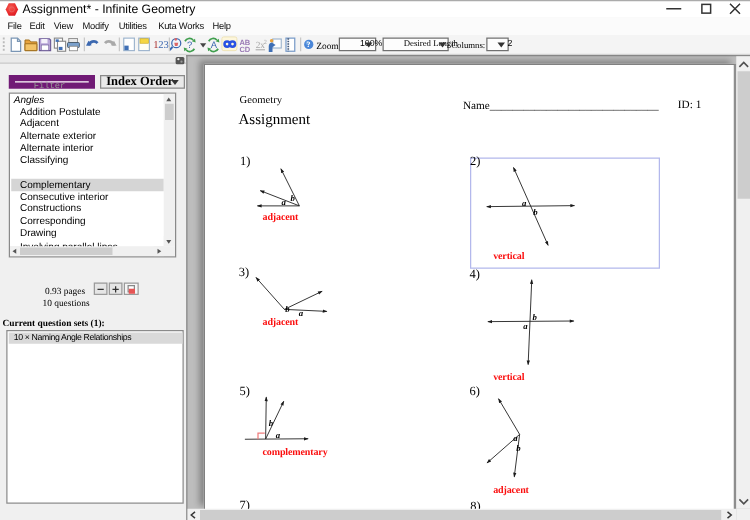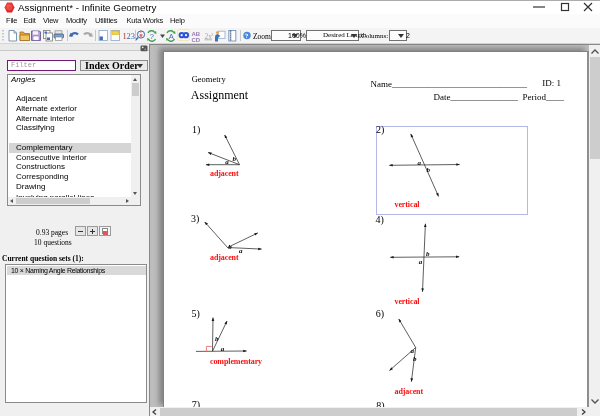--- a/index.html
+++ b/index.html
@@ -14,21 +14,21 @@
   #menubar span { position:absolute; top:2px; }
   
   #toolbar { left:0; top:28px; width:600px; height:16px; background:#f4f4f4; border-bottom:1px solid #d5d5d5; }
   .tsep { position:absolute; top:2px; width:1px; height:11px; background:#c8c8c8; }
   .tbox { position:absolute; top:2px; height:11px; background:#fdfdfd; border:1px solid #707070; font-size:7.5px; color:#000; line-height:9px; padding-left:16px; white-space:nowrap; }
   .tlabel { position:absolute; top:4px; font-size:7.5px; font-family:"Liberation Serif",serif; color:#000; }
   .caret { position:absolute; width:0; height:0; border-left:3px solid transparent; border-right:3px solid transparent; border-top:4px solid #333; }
   
   #panel { left:0; top:44px; width:149px; height:372px; background:#f0f0f0; }
   #panelTopBand { left:0; top:0; width:149px; height:7px; background:#eaeaea; border-bottom:1px solid #c9c9c9; }
-  #filter { left:7px; top:16px; width:69px; height:11px; background:#fff; border:1px solid #701a75; font-family:"Liberation Mono",monospace; font-size:7px; color:#999; line-height:9px; padding-left:3px; }
+  #filter { left:7px; top:16px; width:69px; height:11px; background:#fff; border:5px solid #701a75; font-family:"Liberation Mono",monospace; font-size:7px; color:#999; line-height:9px; padding-left:15px; }
   #idxorder { left:80px; top:16px; width:68px; height:11px; background:#e9e9e9; border:1px solid #8a8a8a; font-family:"Liberation Serif",serif; font-weight:bold; font-size:10px; color:#000; line-height:9px; padding-left:4px; }
   #topiclist { left:7px; top:30px; width:134px; height:132px; background:#fff; border:1px solid #8a8a8a; overflow:hidden; font-size:8px; color:#000; }
   .trow { position:absolute; left:1px; width:122px; height:10px; line-height:10px; white-space:nowrap; overflow:hidden; }
   .trow.ind { padding-left:7px; }
   .trow.sel { background:#d5d5d5; }
   #qsetlist { left:5px; top:220px; width:142px; height:139px; background:#fff; border:1px solid #8a8a8a; font-size:8px; }
   
   .sb { position:absolute; background:#f0f0f0; }
   .sbthumb { position:absolute; background:#cdcdcd; }
   
@@ -161,20 +161,21 @@
     <div class="tbox" style="left:389px;width:17px;font-size:7px">2</div>
     <div class="caret" style="left:398px;top:6px"></div>
   </div>
 
   <div class="abs" id="panel">
     <div class="abs" id="panelTopBand"></div>
     <div class="abs" id="filter">Filter</div>
     <div class="abs" id="idxorder">Index Order<span class="caret" style="right:4px;top:3px;position:absolute"></span></div>
     <div class="abs" id="topiclist">
       <div class="trow" style="top:0;font-style:italic;padding-left:2px">Angles</div>
+      <div class="trow ind" style="top:10px">Addition Postulate</div>
       <div class="trow ind" style="top:19px">Adjacent</div>
       <div class="trow ind" style="top:29px">Alternate exterior</div>
       <div class="trow ind" style="top:39px">Alternate interior</div>
       <div class="trow ind" style="top:48px">Classifying</div>
       <div class="trow ind sel" style="top:68px">Complementary</div>
       <div class="trow ind" style="top:78px">Consecutive interior</div>
       <div class="trow ind" style="top:87px">Constructions</div>
       <div class="trow ind" style="top:97px">Corresponding</div>
       <div class="trow ind" style="top:107px">Drawing</div>
       <div class="trow ind" style="top:117.5px">Involving parallel lines</div>
@@ -221,21 +222,20 @@
       <circle cx="5.2" cy="4.3" r="0.9" fill="#999"></circle>
     </svg>
   </div>
 
   <div class="abs" id="docarea">
     <div id="page">
       <div class="ptext" style="left:27.7px;top:21.5px;font-size:8.5px">Geometry</div>
       <div class="ptext" style="left:206.4px;top:26.6px;font-size:9px">Name______________________________</div>
       <div class="ptext" style="left:378.3px;top:26.3px;font-size:9px">ID: 1</div>
       <div class="ptext" style="left:26.8px;top:36px;font-size:12px">Assignment</div>
-      <div class="ptext" style="left:269.4px;top:40px;font-size:9px">Date_______________&nbsp;&nbsp;Period____</div>
 
       <div id="selbox" style="left:212px;top:73.5px;width:151.5px;height:89.5px"></div>
 
       <div class="ptext" style="left:28px;top:71.5px;font-size:10px">1)</div>
       <div class="ptext" style="left:212px;top:72px;font-size:10px">2)</div>
       <div class="ptext" style="left:27px;top:161px;font-size:10px">3)</div>
       <div class="ptext" style="left:211.5px;top:162px;font-size:10px">4)</div>
       <div class="ptext" style="left:27.5px;top:256.4px;font-size:10px">5)</div>
       <div class="ptext" style="left:211.7px;top:256.4px;font-size:10px">6)</div>
       <div class="ptext" style="left:27.7px;top:347px;font-size:10px">7)</div>

